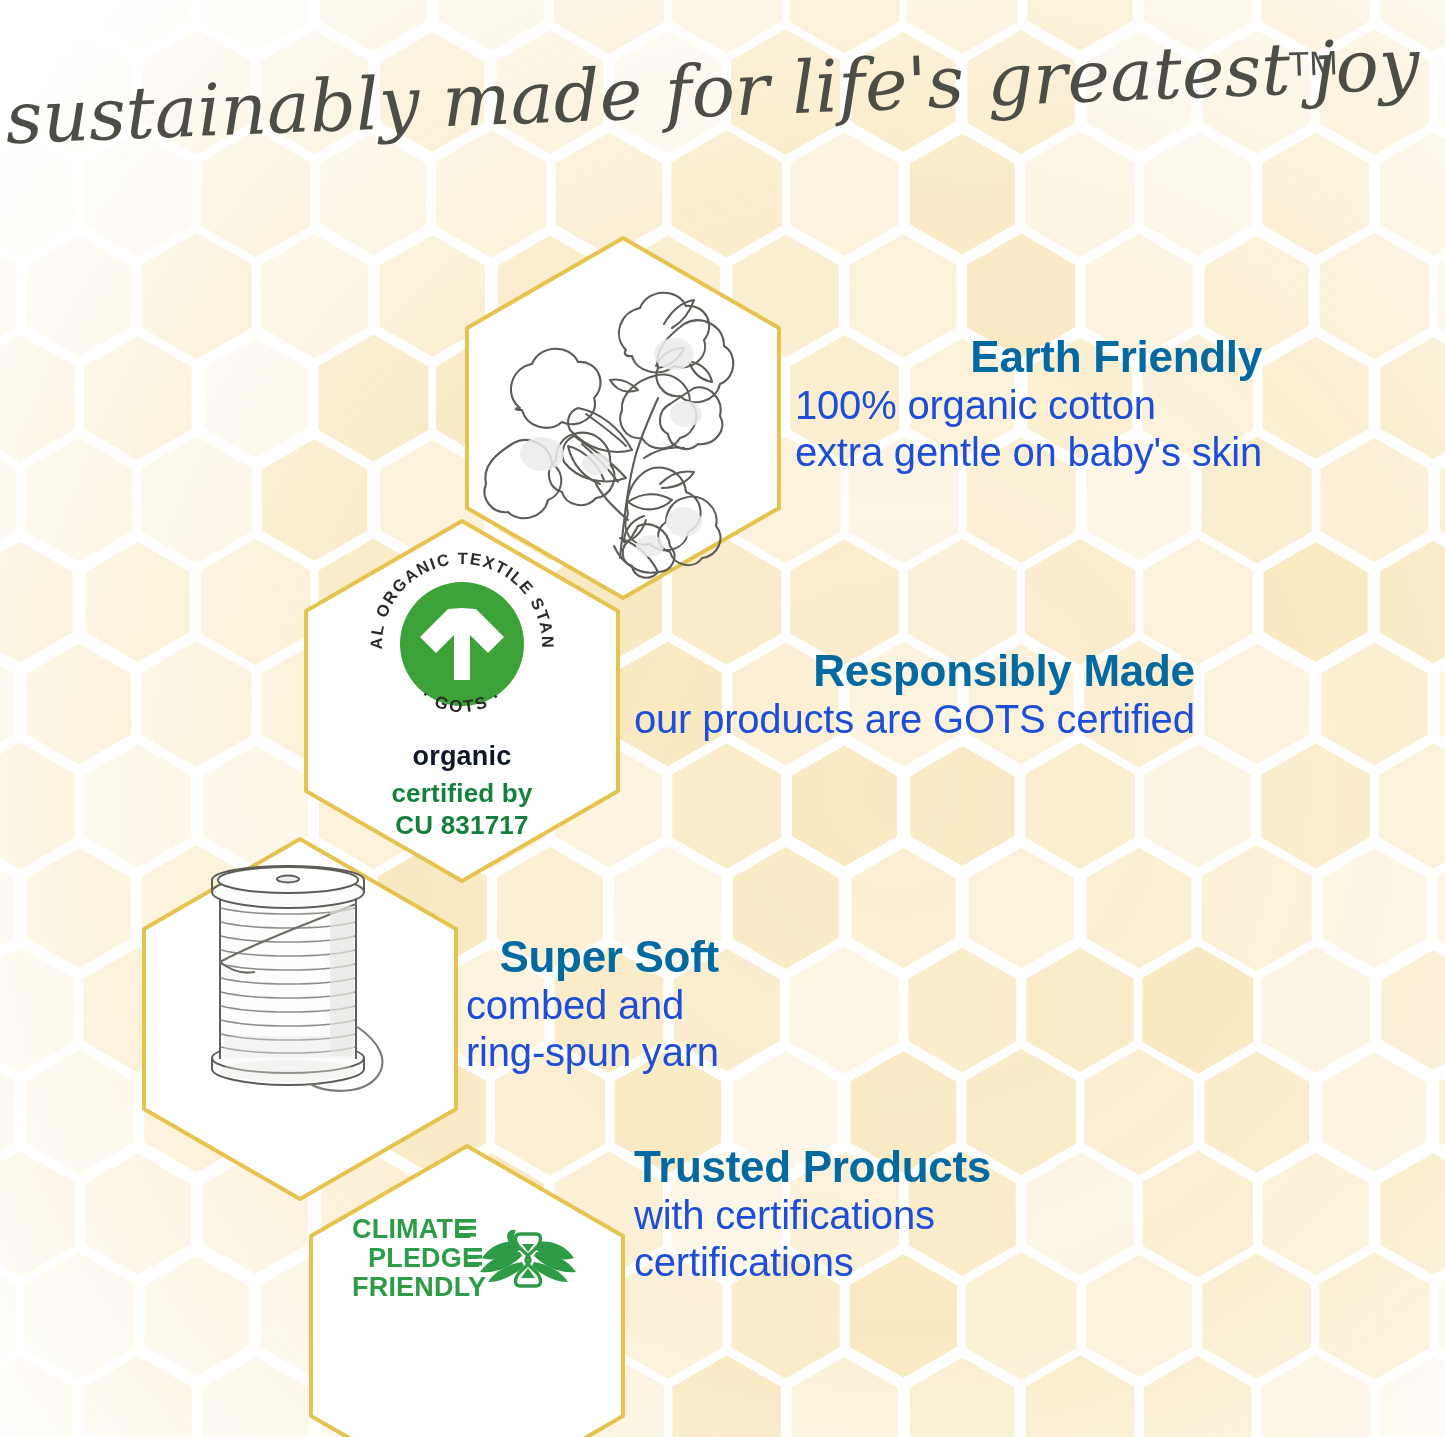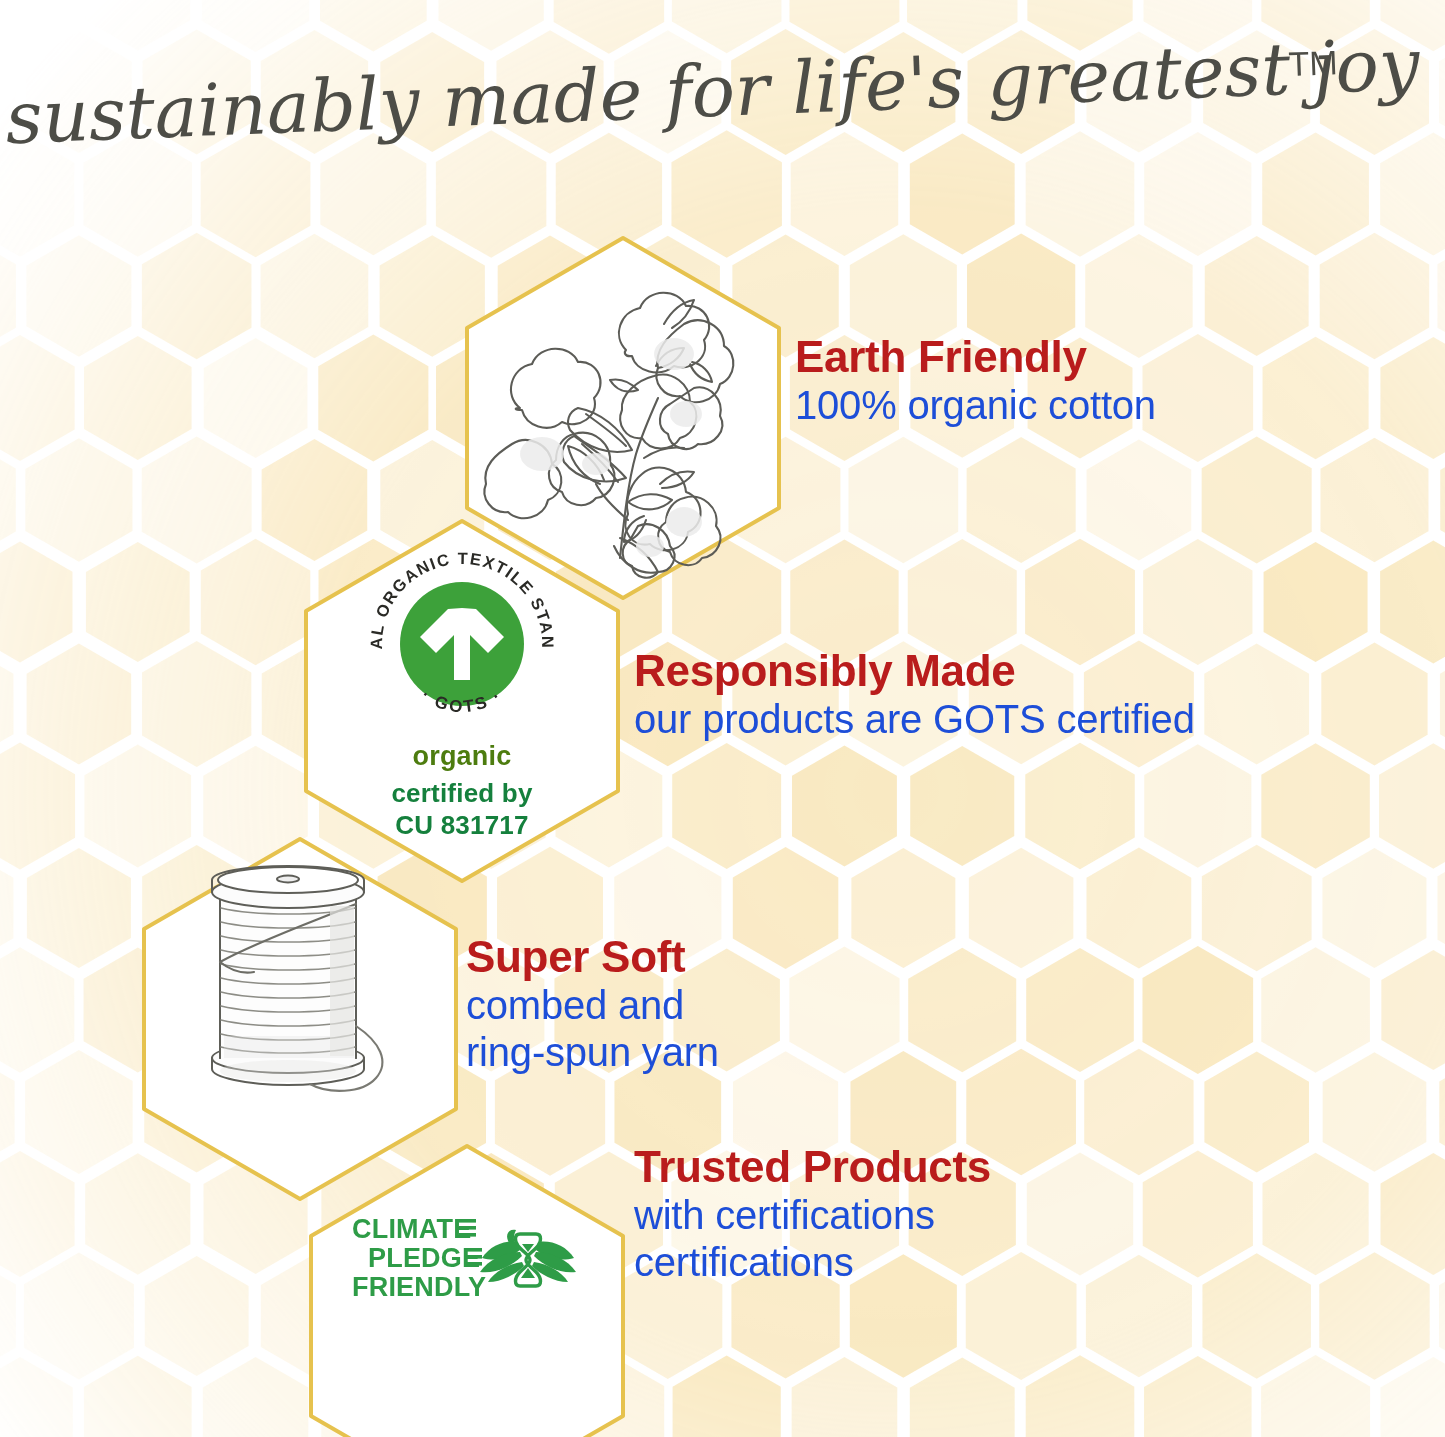--- a/index.html
+++ b/index.html
@@ -45,24 +45,25 @@
   
   .feature-text {
     position: absolute;
     z-index: 6;
   }
   .feature-title {
     font-family: "Liberation Sans", sans-serif;
     font-weight: bold;
     font-size: 44px;
     line-height: 1.04;
-    color: #b91c1c;
+    color: #0369a1;
     letter-spacing: -0.3px;
     margin: 0 0 2px 0;
     white-space: nowrap;
+    text-align: right;
   }
   .feature-line {
     font-family: "Liberation Sans", sans-serif;
     font-weight: 400;
     font-size: 40px;
     line-height: 1.17;
     color: #1d4ed8;
     letter-spacing: -0.2px;
     white-space: nowrap;
   }
@@ -71,21 +72,21 @@
   .gots-wrap {
     position: absolute;
     z-index: 7;
     text-align: center;
     width: 320px;
   }
   .gots-caption-main {
     font-family: "Liberation Sans", sans-serif;
     font-weight: bold;
     font-size: 27px;
-    color: #4d7c0f;
+    color: #0f172a;
     margin-top: 10px;
     letter-spacing: 0.2px;
   }
   .gots-caption-sub {
     font-family: "Liberation Sans", sans-serif;
     font-weight: bold;
     font-size: 26px;
     color: #15803d;
     line-height: 1.22;
     margin-top: 6px;
@@ -406,20 +407,21 @@
         <ellipse cx="118" cy="206" rx="14" ry="11"></ellipse>
         <ellipse cx="206" cy="264" rx="18" ry="15"></ellipse>
         <ellipse cx="172" cy="288" rx="14" ry="11"></ellipse>
       </g>
     </svg>
   </div>
 
   <div class="feature-text" style="left:795px; top:334px;">
     <div class="feature-title">Earth Friendly</div>
     <div class="feature-line">100% organic cotton</div>
+    <div class="feature-line">extra gentle on baby's skin</div>
   </div>
 
   <div class="hexcard" style="left:297px; top:515px;">
     <svg width="330" height="372" viewBox="0 0 330 372">
       <polygon points="165,6 321,96 321,276 165,366 9,276 9,96" fill="#ffffff" stroke="#e6c24e" stroke-width="4" stroke-linejoin="round"></polygon>
     </svg>
   </div>
 
   <div class="gots-wrap" style="left:302px; top:552px;">
     <svg width="320" height="175" viewBox="0 0 320 175">

